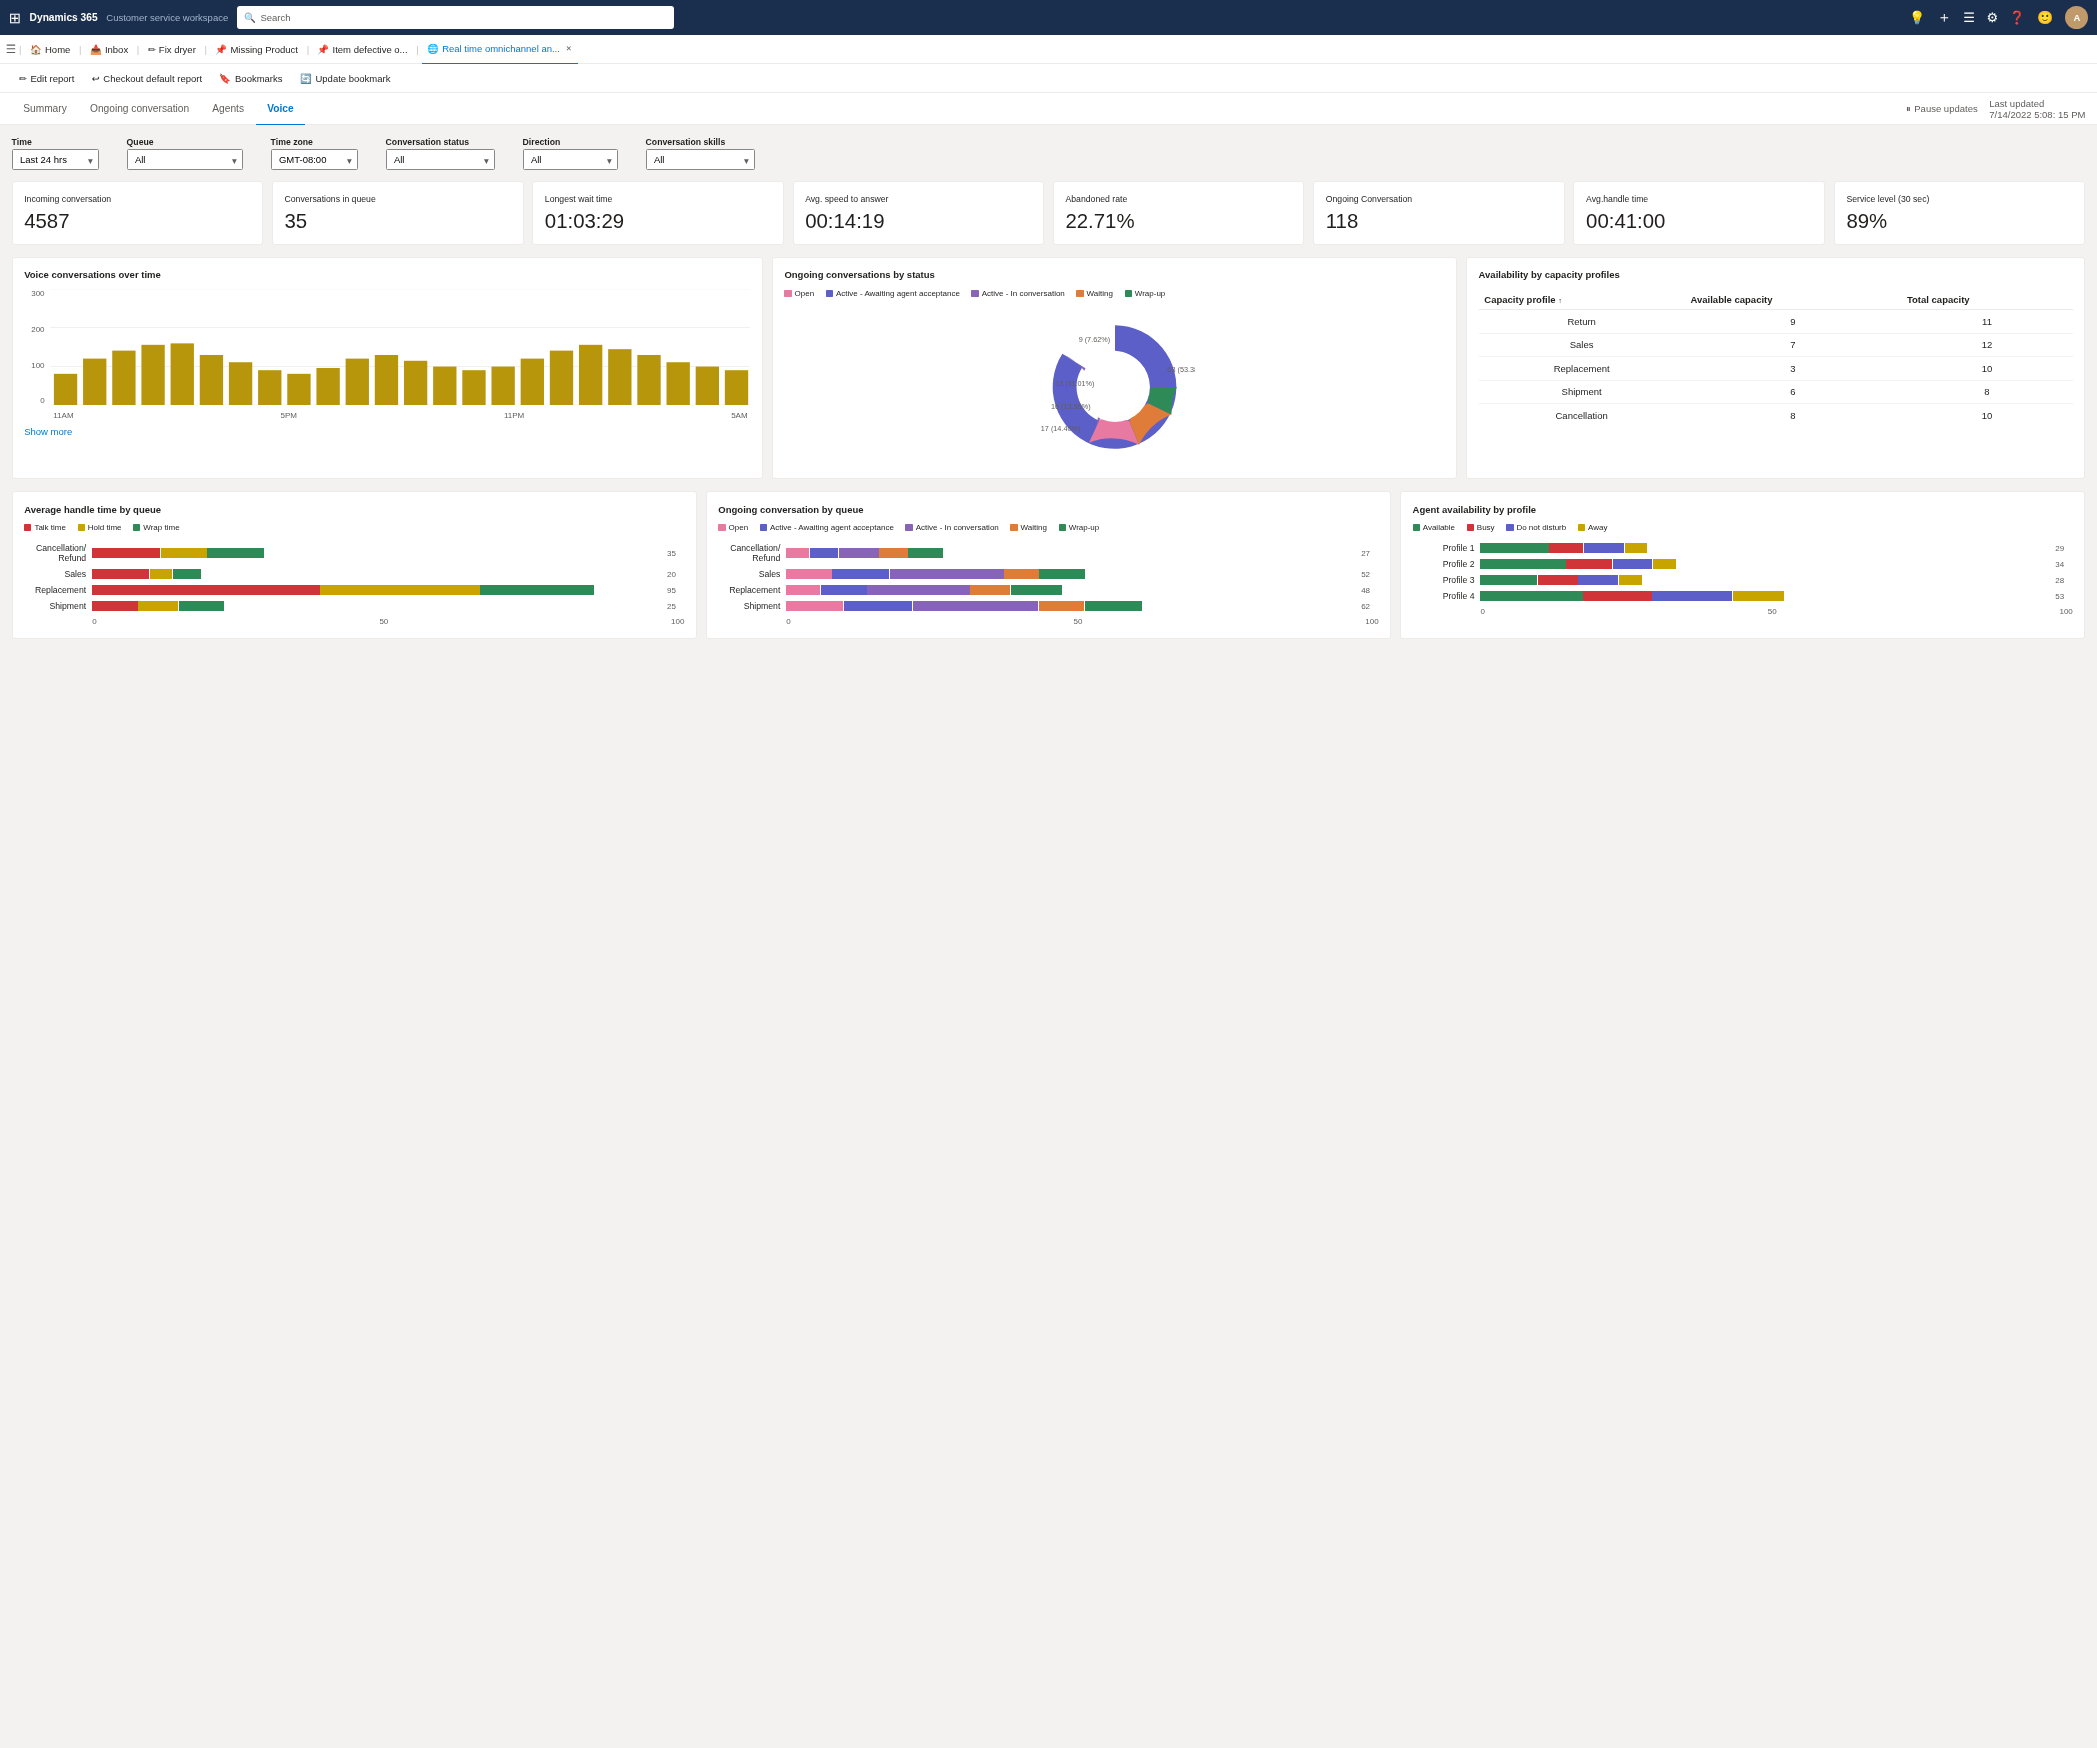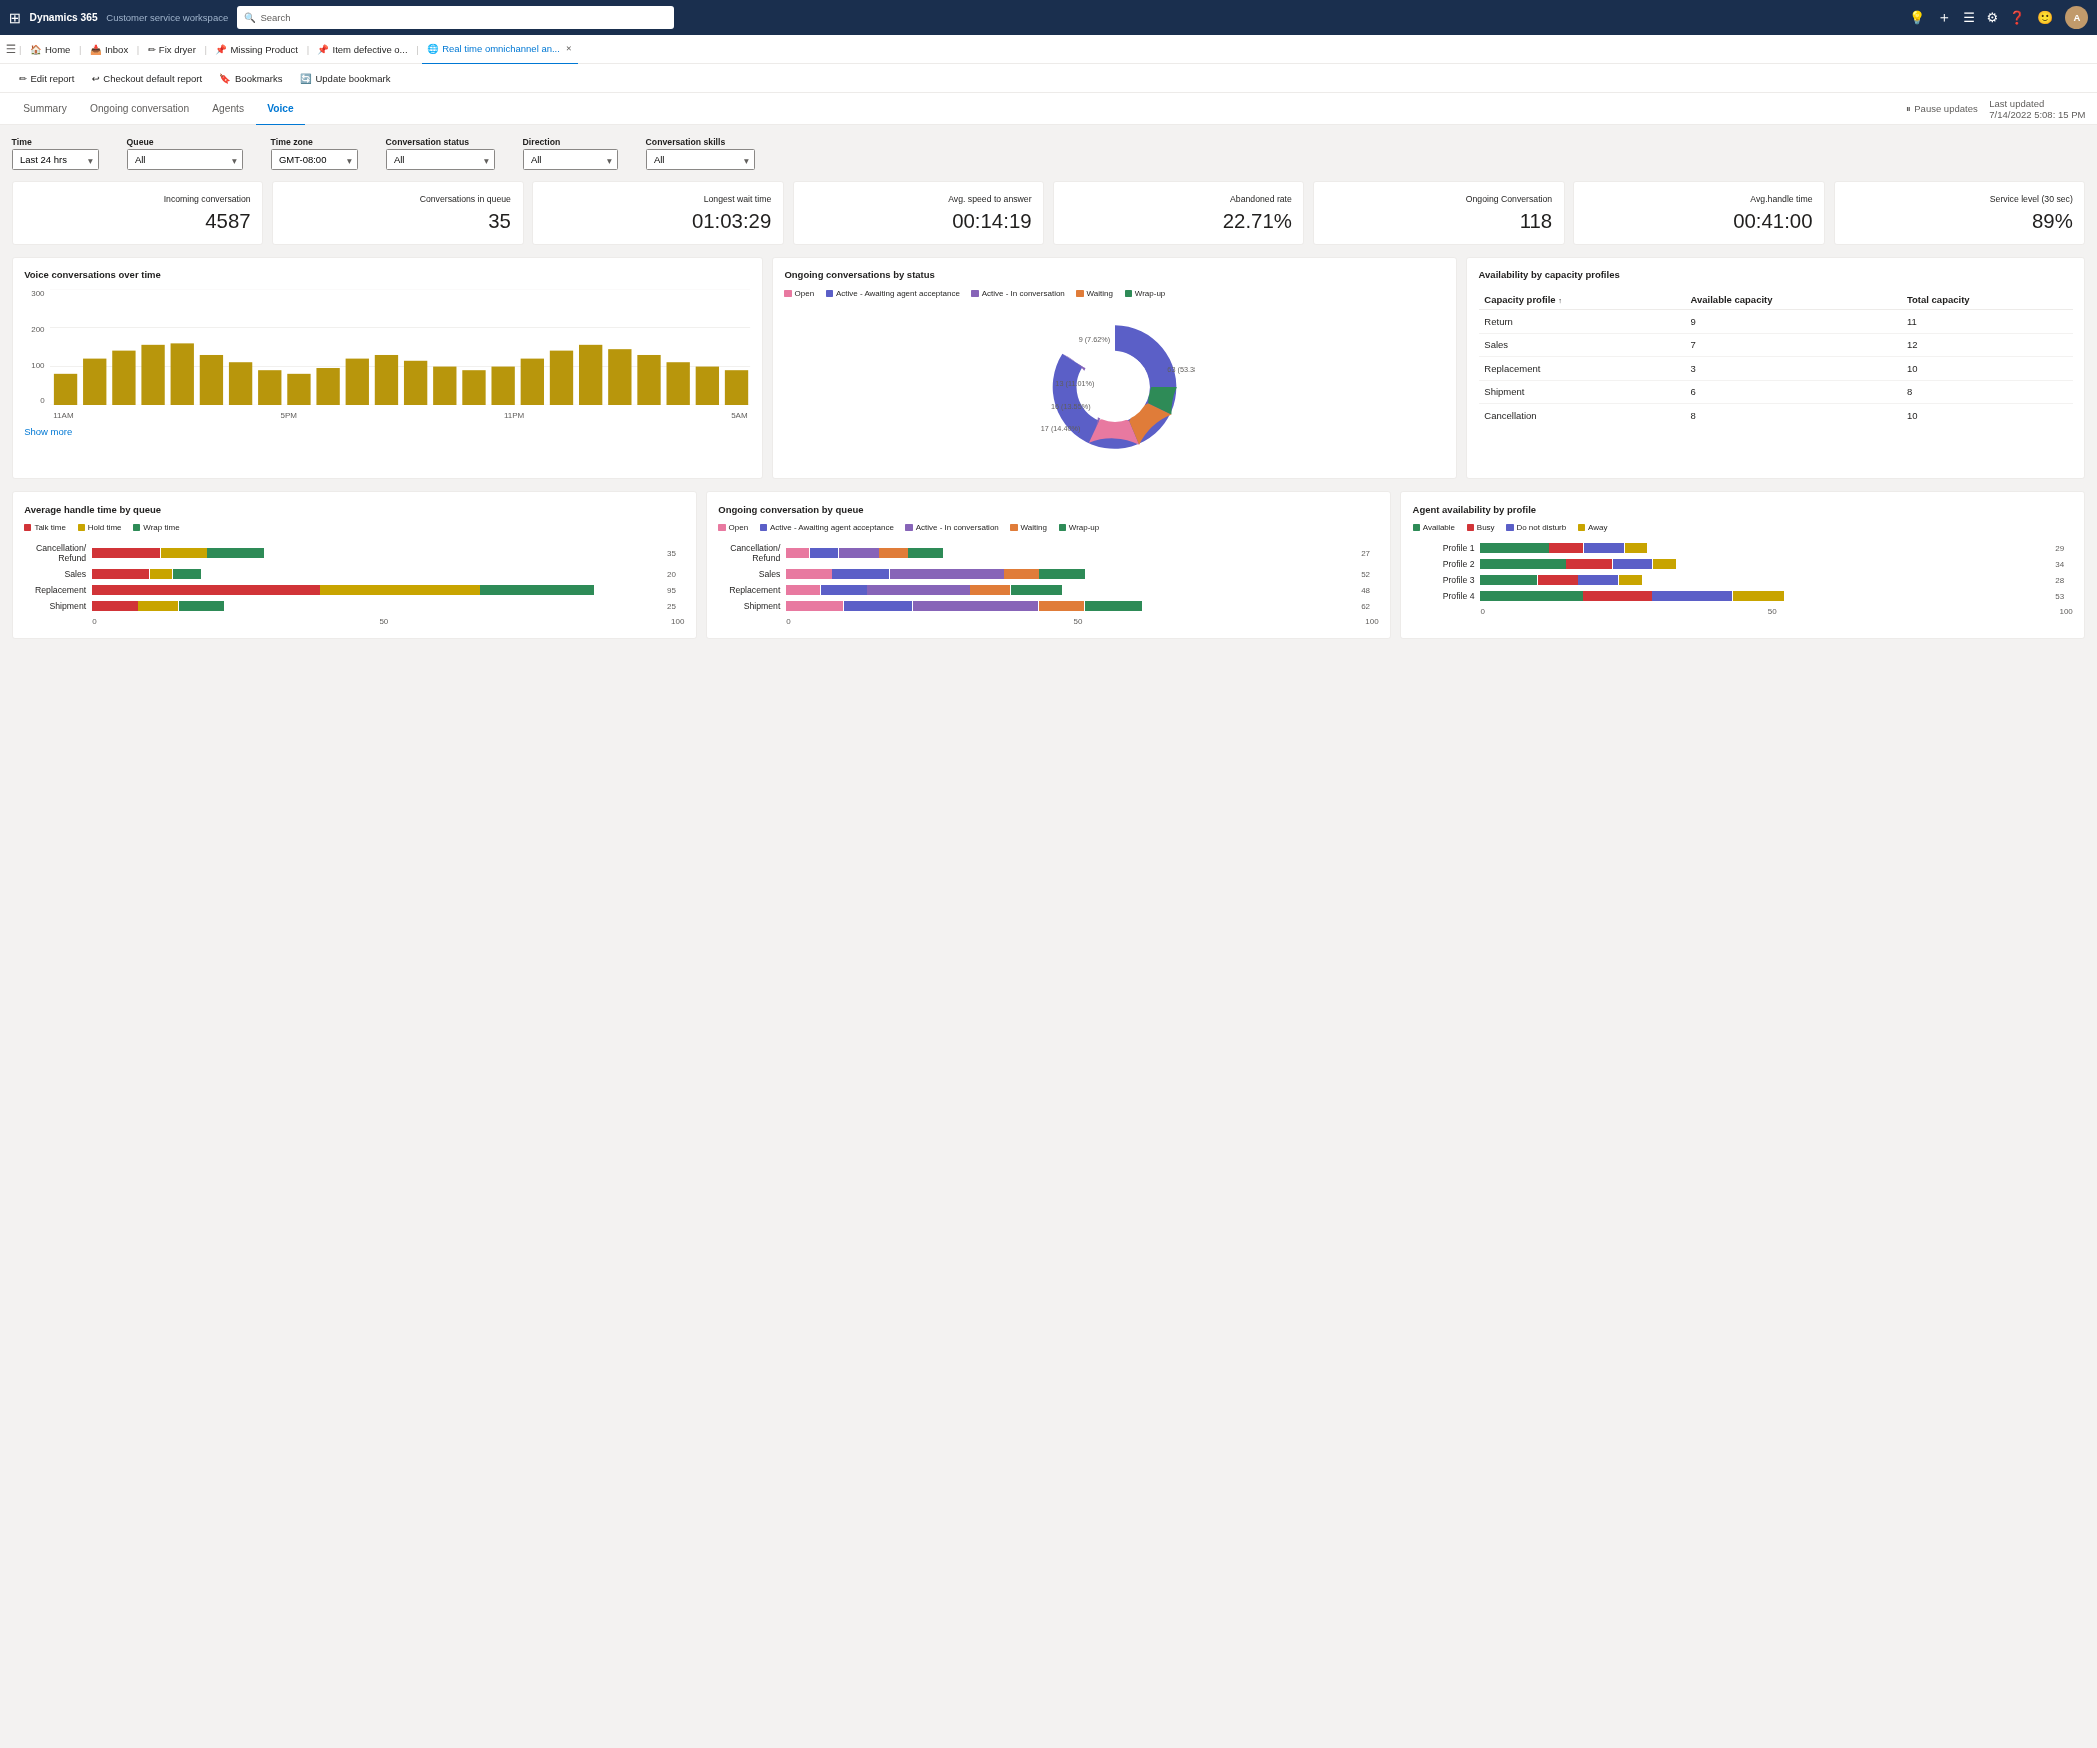--- a/index.html
+++ b/index.html
@@ -36,21 +36,21 @@
     
     .filters { display: flex; gap: 28px; margin-bottom: 11.6px; align-items: flex-end; flex-wrap: wrap; }
     .filter-group { display: flex; flex-direction: column; gap: 2.9px; }
     .filter-label { font-size: 8.7px; color: #201f1e; font-weight: 600; }
     .filter-select { border: 0.7px solid #8a8886; border-radius: 1.5px; padding: 3.6px 22px 3.6px 7.3px; font-size: 9.5px; background: #fff; appearance: none; cursor: pointer; min-width: 87px; position: relative; }
     .select-wrapper { position: relative; display: inline-block; }
     .select-wrapper::after { content: '▾'; position: absolute; right: 5.8px; top: 50%; transform: translateY(-50%); pointer-events: none; color: #605e5c; }
 
     
     .kpi-row { display: flex; gap: 8.7px; margin-bottom: 11.6px; flex-wrap: wrap; }
-    .kpi-card { background: #fff; border: 0.7px solid #edebe9; border-radius: 2.9px; padding: 11.6px; flex: 1; min-width: 80px; text-align: right; }
+    .kpi-card { background: #fff; border: 0.7px solid #edebe9; border-radius: 2.9px; padding: 11.6px; flex: 1; min-width: 80px; }
     .kpi-label { font-size: 8.7px; color: #201f1e; margin-bottom: 5.8px; }
     .kpi-value { font-size: 20.4px; font-weight: 300; color: #201f1e; }
 
     
     .charts-row { display: flex; gap: 8.7px; margin-bottom: 11.6px; }
     .chart-card { background: #fff; border: 0.7px solid #edebe9; border-radius: 2.9px; padding: 11.6px; }
     .chart-card.large { flex: 1.1; }
     .chart-card.medium { flex: 1; }
     .chart-card.right { flex: 0.9; }
     .chart-title { font-size: 9.5px; font-weight: 600; margin-bottom: 8.7px; }
@@ -63,21 +63,21 @@
 
     
     .donut-legend { display: flex; flex-wrap: wrap; gap: 2.9px 11.6px; margin-bottom: 8.7px; font-size: 8px; }
     .legend-item { display: flex; align-items: center; gap: 2.9px; }
     .legend-dot { width: 7.3px; height: 7.3px; border-radius: 0.7px; }
     .donut-container { display: flex; align-items: center; justify-content: center; position: relative; }
 
     
     .capacity-table { width: 100%; border-collapse: collapse; font-size: 9.5px; }
     .capacity-table th { text-align: left; padding: 4.4px 5.8px; color: #201f1e; font-weight: 600; border-bottom: 0.7px solid #edebe9; }
-    .capacity-table td { padding: 5.8px; border-bottom: 0.7px solid #f3f2f1; }
+    .capacity-table td { padding: 5.8px; border-bottom: 0.7px solid #f3f2f1; text-align: center; }
     .capacity-table tr:last-child td { border-bottom: none; }
     .scrollable-table { max-height: 146px; overflow-y: auto; }
 
     
     .bottom-row { display: flex; gap: 8.7px; }
     .bottom-card { background: #fff; border: 0.7px solid #edebe9; border-radius: 2.9px; padding: 11.6px; flex: 1; }
     .legend-row { display: flex; gap: 11.6px; margin-bottom: 8.7px; font-size: 8px; flex-wrap: wrap; }
 
     
     .hbar-chart { margin-top: 11px; }

